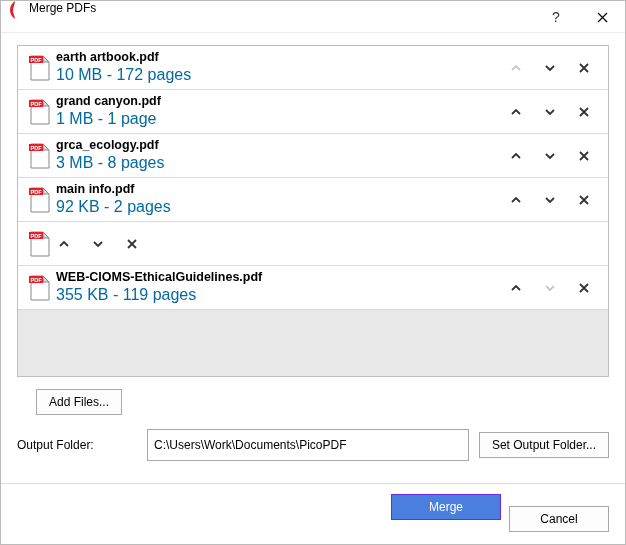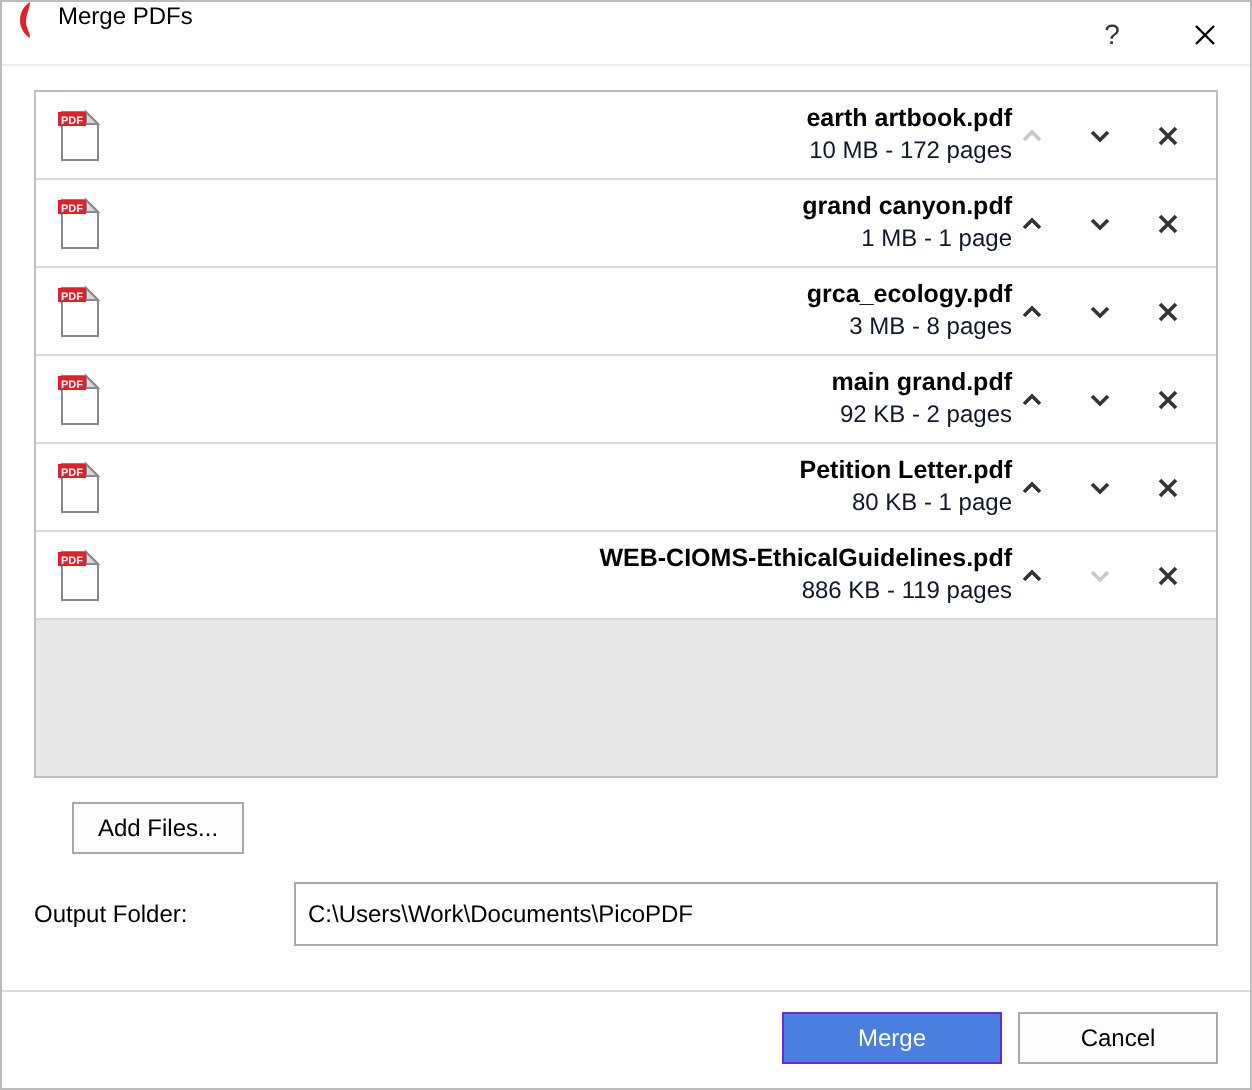--- a/index.html
+++ b/index.html
@@ -74,29 +74,28 @@
     align-items: center;
     justify-content: center;
   }
   .file-text {
     flex: 1;
     display: flex;
     flex-direction: column;
     justify-content: center;
     line-height: 1.25;
     padding-left: 2px;
-    align-items: flex-end;
   }
   .file-name {
     font-weight: 600;
     font-size: 12.5px;
   }
   .file-meta {
-    color: #0f172a;
-    font-size: 12px;
+    color: #0369a1;
+    font-size: 16px;
   }
   .row-controls {
     display: flex;
     align-items: center;
     gap: 14px;
     padding-right: 6px;
   }
   .chev, .xbtn {
     width: 20px;
     height: 20px;
@@ -150,20 +149,21 @@
     font-family: inherit;
     font-size: 12px;
   }
   .btn-secondary {
     background: #fdfdfd;
     border: 1px solid #a9a9a9;
     width: 100px;
     height: 26px;
     font-family: inherit;
     font-size: 12px;
+    margin-top: 12px;
   }
 </style>
 </head>
 <body>
 
 <div class="dialog">
   <div class="titlebar">
     <div class="titlebar-icon">
       <svg width="14" height="18" viewBox="0 0 14 18">
           <path d="M7 0 C4 2 2 5 2 9 C2 13 4 16 7 18 C7 15 5 13 5 10 C5 6 7 3 7 0 Z" fill="#e2202a"></path>
@@ -277,21 +277,21 @@
           <div class="file-row">
             <div class="file-icon">
               <svg width="24" height="28" viewBox="0 0 24 28">
                 <path d="M4 2 H16 L22 8 V26 H4 Z" fill="#fff" stroke="#888" stroke-width="1"></path>
                 <path d="M16 2 L16 8 L22 8 Z" fill="#d8d8d8" stroke="#888" stroke-width="1"></path>
                 <rect x="2" y="2" width="14" height="7" fill="#e2202a"></rect>
                 <text x="9" y="8" font-size="5.5" font-family="Arial" font-weight="bold" fill="#fff" text-anchor="middle">PDF</text>
               </svg>
             </div>
             <div class="file-text">
-              <div class="file-name">main grand.pdf</div>
+              <div class="file-name">main info.pdf</div>
               <div class="file-meta">92 KB - 2 pages</div>
             </div>
             <div class="row-controls">
               <div class="chev ">
                 <svg width="12" height="12" viewBox="0 0 12 12">
                   <path d="M2 8 L6 4 L10 8" fill="none" stroke="#333" stroke-width="1.8"></path>
                 </svg>
               </div>
               <div class="chev ">
                 <svg width="12" height="12" viewBox="0 0 12 12">
@@ -307,24 +307,20 @@
           </div>
           <div class="file-row">
             <div class="file-icon">
               <svg width="24" height="28" viewBox="0 0 24 28">
                 <path d="M4 2 H16 L22 8 V26 H4 Z" fill="#fff" stroke="#888" stroke-width="1"></path>
                 <path d="M16 2 L16 8 L22 8 Z" fill="#d8d8d8" stroke="#888" stroke-width="1"></path>
                 <rect x="2" y="2" width="14" height="7" fill="#e2202a"></rect>
                 <text x="9" y="8" font-size="5.5" font-family="Arial" font-weight="bold" fill="#fff" text-anchor="middle">PDF</text>
               </svg>
             </div>
-            <div class="file-text">
-              <div class="file-name">Petition Letter.pdf</div>
-              <div class="file-meta">80 KB - 1 page</div>
-            </div>
             <div class="row-controls">
               <div class="chev ">
                 <svg width="12" height="12" viewBox="0 0 12 12">
                   <path d="M2 8 L6 4 L10 8" fill="none" stroke="#333" stroke-width="1.8"></path>
                 </svg>
               </div>
               <div class="chev ">
                 <svg width="12" height="12" viewBox="0 0 12 12">
                   <path d="M2 4 L6 8 L10 4" fill="none" stroke="#333" stroke-width="1.8"></path>
                 </svg>
@@ -340,21 +336,21 @@
             <div class="file-icon">
               <svg width="24" height="28" viewBox="0 0 24 28">
                 <path d="M4 2 H16 L22 8 V26 H4 Z" fill="#fff" stroke="#888" stroke-width="1"></path>
                 <path d="M16 2 L16 8 L22 8 Z" fill="#d8d8d8" stroke="#888" stroke-width="1"></path>
                 <rect x="2" y="2" width="14" height="7" fill="#e2202a"></rect>
                 <text x="9" y="8" font-size="5.5" font-family="Arial" font-weight="bold" fill="#fff" text-anchor="middle">PDF</text>
               </svg>
             </div>
             <div class="file-text">
               <div class="file-name">WEB-CIOMS-EthicalGuidelines.pdf</div>
-              <div class="file-meta">886 KB - 119 pages</div>
+              <div class="file-meta">355 KB - 119 pages</div>
             </div>
             <div class="row-controls">
               <div class="chev ">
                 <svg width="12" height="12" viewBox="0 0 12 12">
                   <path d="M2 8 L6 4 L10 8" fill="none" stroke="#333" stroke-width="1.8"></path>
                 </svg>
               </div>
               <div class="chev disabled">
                 <svg width="12" height="12" viewBox="0 0 12 12">
                   <path d="M2 4 L6 8 L10 4" fill="none" stroke="#c8c8c8" stroke-width="1.8"></path>
@@ -370,20 +366,21 @@
         </div>
     </div>
 
     <div class="add-files-row">
       <button class="btn">Add Files...</button>
     </div>
 
     <div class="output-row">
       <div class="output-label">Output Folder:</div>
       <input class="output-input" type="text" value="C:\Users\Work\Documents\PicoPDF" style="">
+      <button class="btn">Set Output Folder...</button>
     </div>
   </div>
 
   <div class="footer">
     <button class="btn-primary">Merge</button>
     <button class="btn-secondary">Cancel</button>
   </div>
 </div>
 
 </body></html>

